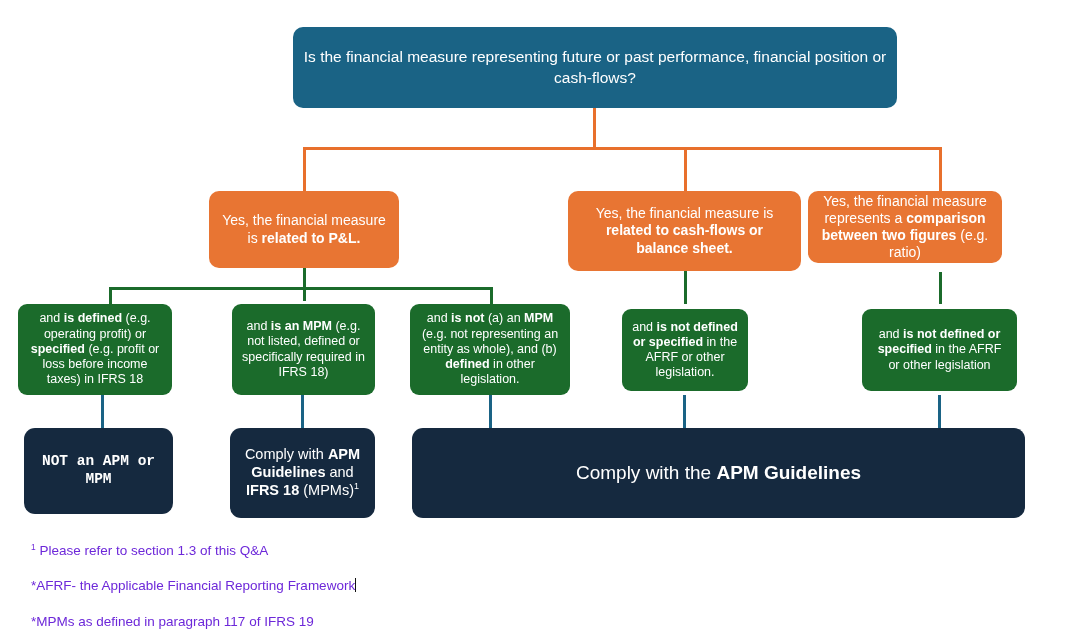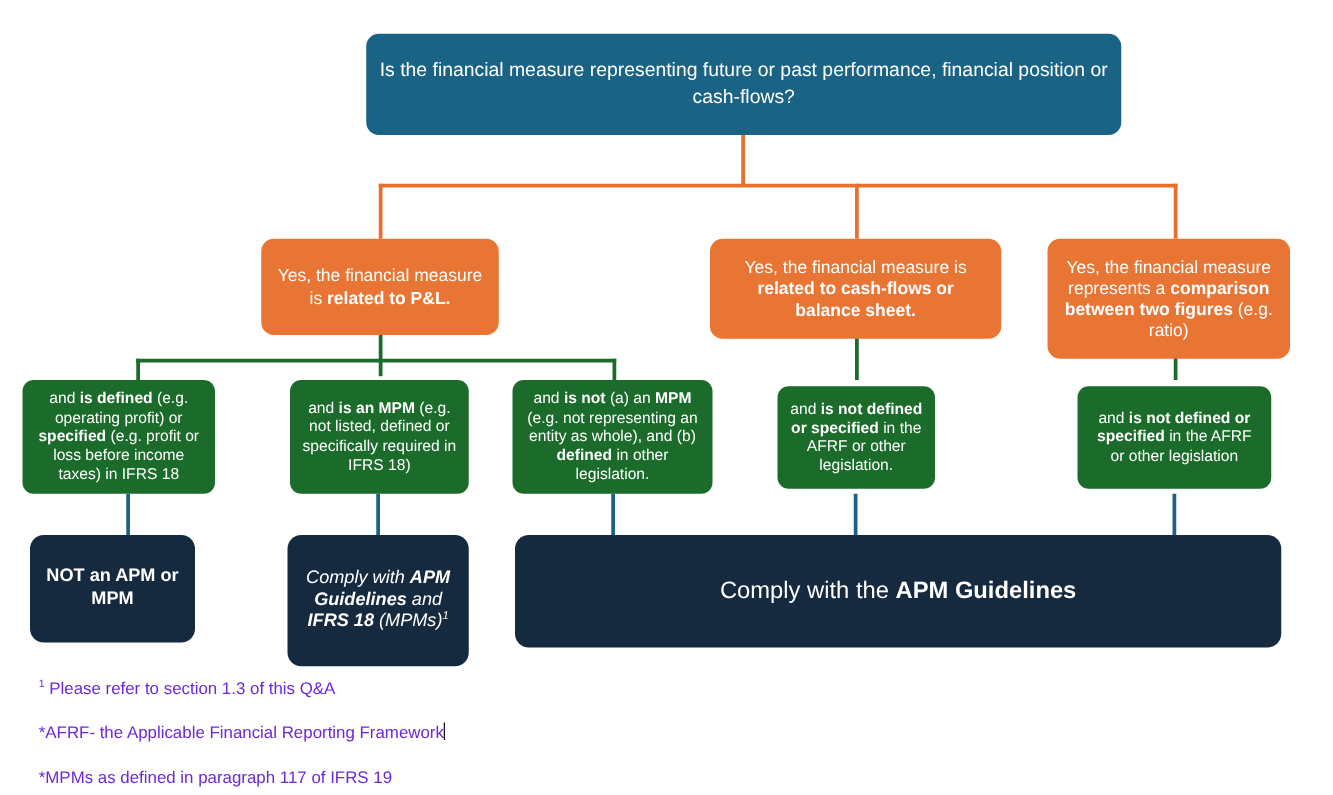--- a/index.html
+++ b/index.html
@@ -121,44 +121,44 @@
   <div class="node q-node" style="left:293px; top:27px; width:604px; height:81px;">
     <span class="txt">Is the financial measure representing future or past performance, financial position or cash-flows?</span>
   </div>
 
   <div class="node o-node" style="left:209px; top:191px; width:190px; height:77px;justify-content:center;">
     <span class="txt">Yes, the financial measure is <b>related to P&amp;L.</b></span>
   </div>
   <div class="node o-node" style="left:568px; top:191px; width:233px; height:80px;">
     <span class="txt">Yes, the financial measure is <b>related to cash-flows or balance sheet.</b></span>
   </div>
-  <div class="node o-node" style="left:838px; top:191px; width:194px; height:96px;">
+  <div class="node o-node" style="left:808px; top:191px; width:194px; height:72px;">
     <span class="txt">Yes, the financial measure represents a <b>comparison between two figures</b> (e.g. ratio)</span>
   </div>
 
   <div class="node g-node" style="left:18px; top:304px; width:154px; height:91px;">
     <span class="txt">and <b>is defined</b> (e.g. operating profit)  or <b>specified</b> (e.g. profit or loss before income taxes) in IFRS 18</span>
   </div>
   <div class="node g-node" style="left:232px; top:304px; width:143px; height:91px;">
     <span class="txt">and <b>is an MPM</b> (e.g. not listed, defined or specifically required in IFRS 18)</span>
   </div>
   <div class="node g-node" style="left:410px; top:304px; width:160px; height:91px;">
     <span class="txt">and <b>is not</b> (a) an <b>MPM</b> (e.g. not representing an entity as whole), and (b) <b>defined</b> in other legislation.</span>
   </div>
   <div class="node g-node" style="left:622px; top:309px; width:126px; height:82px;">
     <span class="txt">and <b>is not defined or specified</b> in the AFRF or other legislation.</span>
   </div>
   <div class="node g-node" style="left:862px; top:309px; width:155px; height:82px;">
     <span class="txt">and <b>is not defined or specified</b> in the AFRF or other legislation</span>
   </div>
 
-  <div class="node n-node small" style="left:24px; top:428px; width:132px; height:86px;">
+  <div class="node n-node small" style="left:24px; top:428px; width:149px; height:86px;font-family:Liberation Mono, monospace;">
     <span class="txt"><b>NOT an APM or MPM</b></span>
   </div>
-  <div class="node n-node small" style="left:230px; top:428px; width:145px; height:105px;font-style:italic;">
+  <div class="node n-node small" style="left:230px; top:428px; width:145px; height:90px;">
     <span class="txt">Comply with <b>APM Guidelines</b> and <b>IFRS 18</b> (MPMs)<sup>1</sup></span>
   </div>
   <div class="node n-node wide" style="left:412px; top:428px; width:613px; height:90px;">
     <span class="txt">Comply with the <b>APM Guidelines</b></span>
   </div>
 
   <div class="footnote" style="top:543px;">
     <sup>1</sup><span> Please refer to section 1.3 of this Q&amp;A</span>
   </div>
   <div class="footnote" style="top:578px;">

